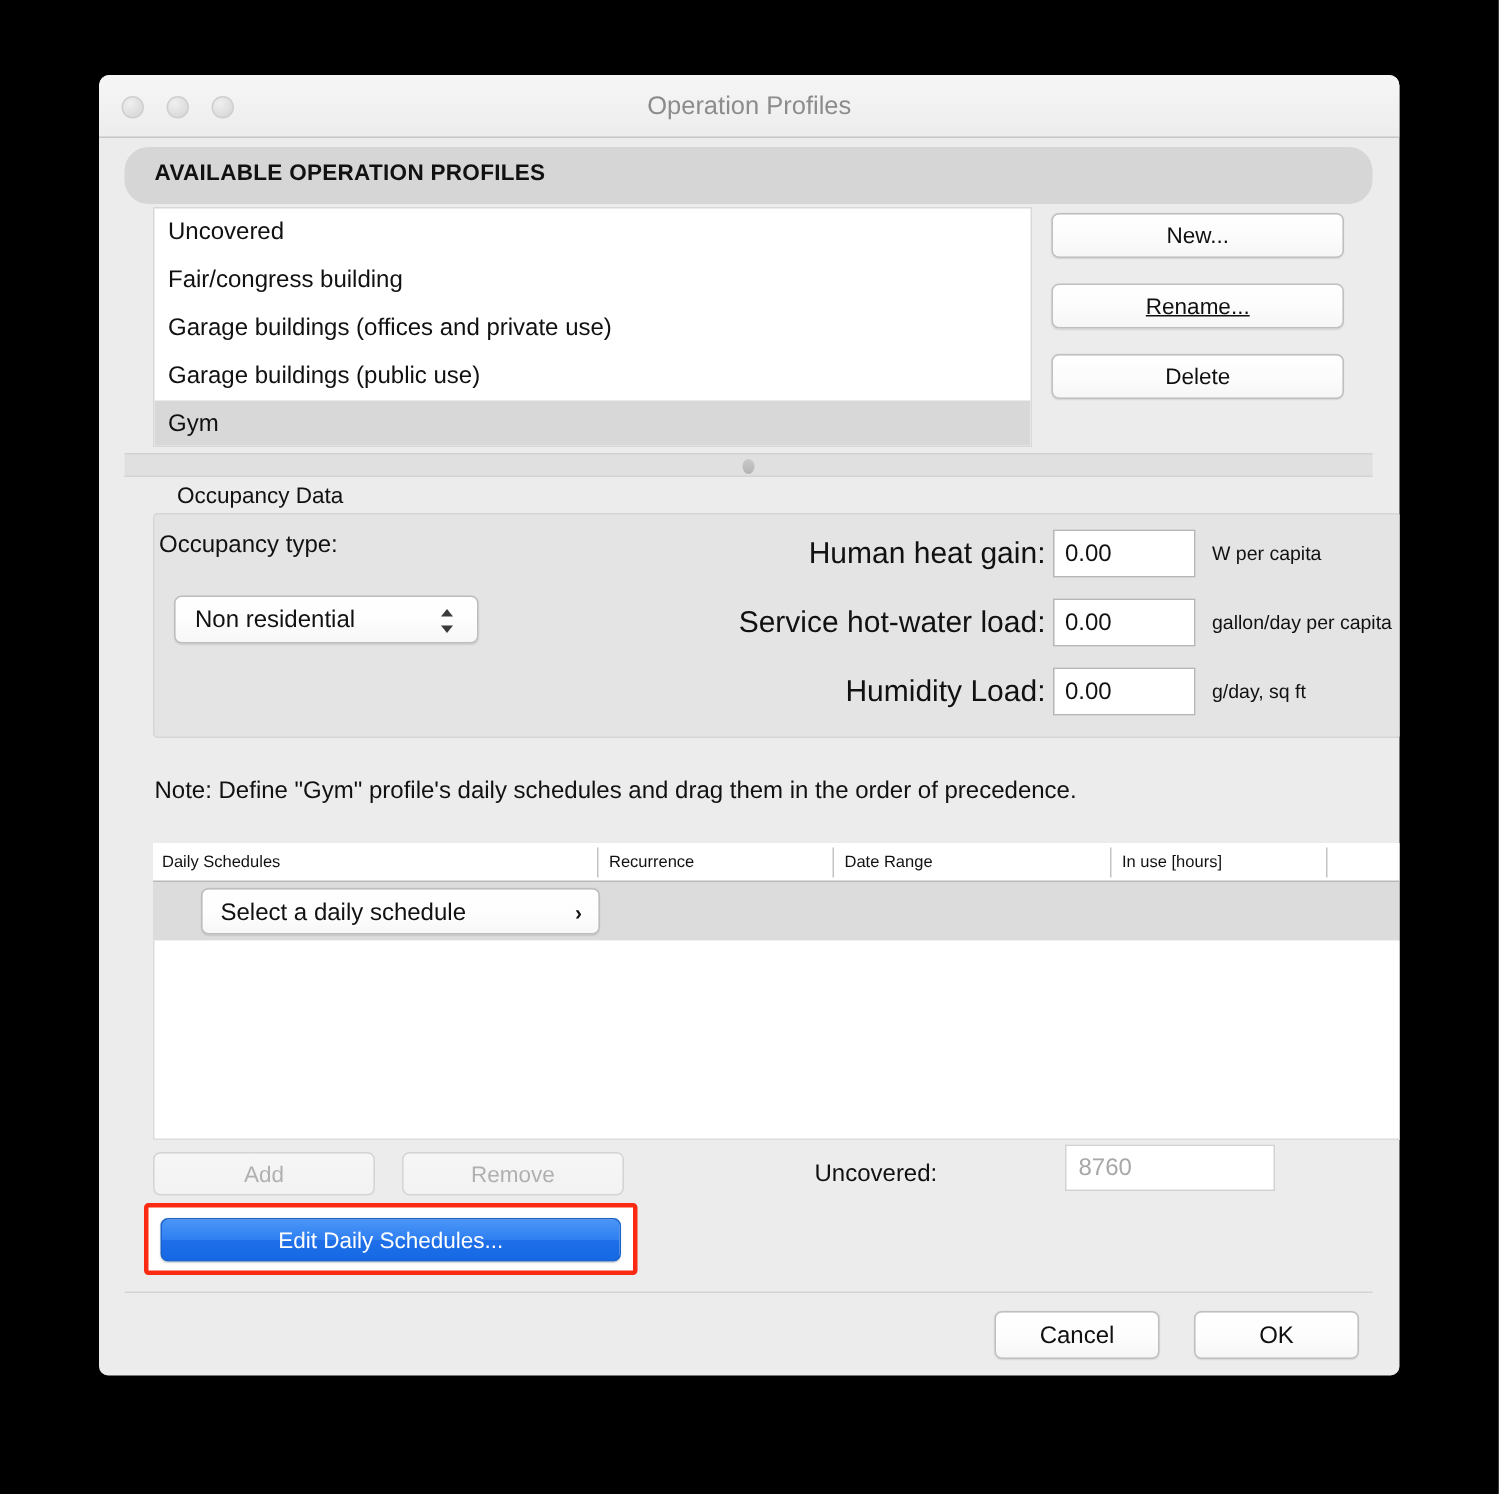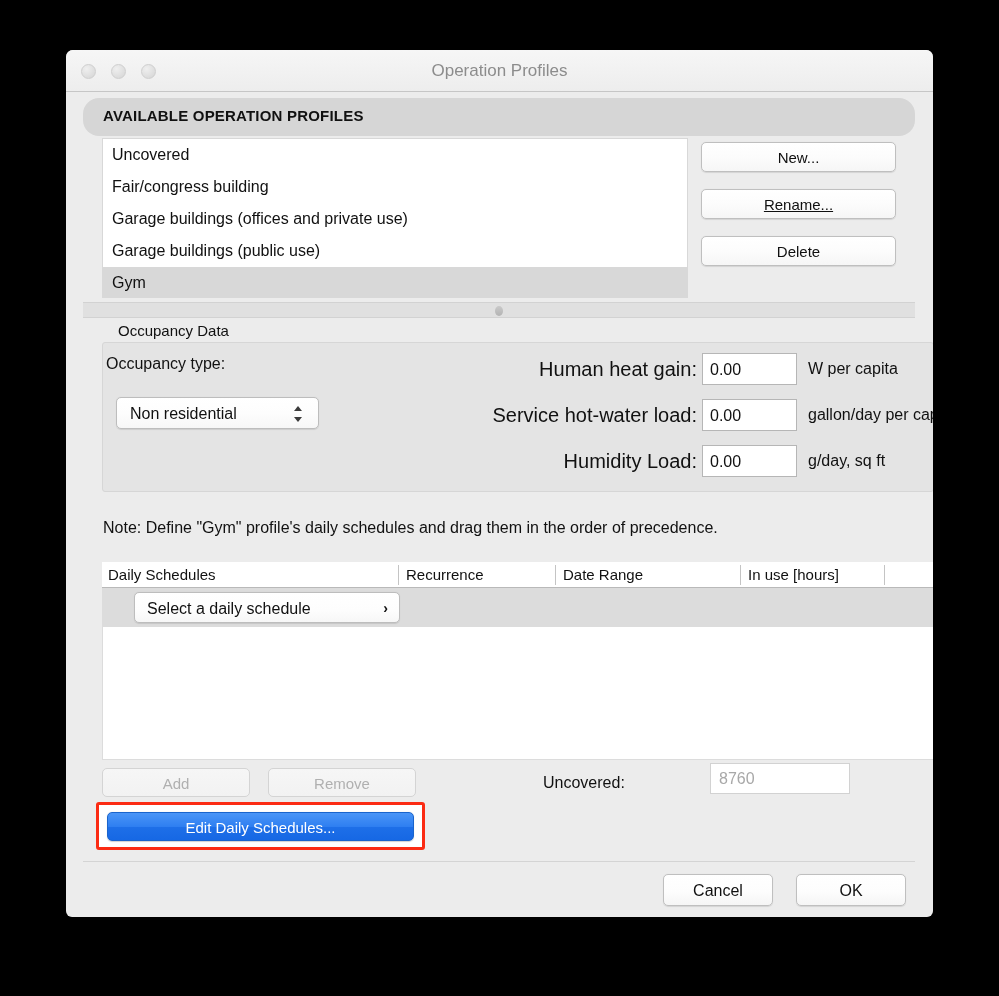--- a/index.html
+++ b/index.html
@@ -156,21 +156,21 @@
     background: #ffffff;
     border: 0.5px solid #b6b6b6;
     padding-left: 7px;
     line-height: 31px;
     font-size: 16px; color: #111;
     cursor: text;
   }
   .field-unit {
     position: absolute; left: 706px; top: 0;
     height: 32px; line-height: 32px;
-    font-size: 16px; color: #111; white-space: nowrap;
+    font-size: 13px; color: #111; white-space: nowrap;
   }
   #row-heat { left: 36px; top: 303px; width: 832px; }
   #row-shw  { left: 36px; top: 349px; width: 832px; }
   #row-hum  { left: 36px; top: 395px; width: 832px; }
   #row-heat .field-label { right: 237px; }
   #row-shw  .field-label { right: 237px; }
   #row-hum  .field-label { right: 237px; }
 
   
   #note {
@@ -181,21 +181,21 @@
   
   #table-header {
     position: absolute; left: 36px; top: 512px;
     width: 832px; height: 26px;
     background: #ffffff;
     border-bottom: 1px solid #b9b9b9;
   }
   .th {
     position: absolute; top: 0;
     height: 26px; line-height: 26px;
-    font-size: 15px; color: #111;
+    font-size: 11px; color: #111;
     padding-left: 6px;
     white-space: nowrap;
   }
   .th-sep {
     position: absolute; top: 3px;
     width: 1px; height: 20px;
     background: #c4c4c4;
   }
   #th-daily { left: 0px; }
   #th-recur { left: 298px; }

